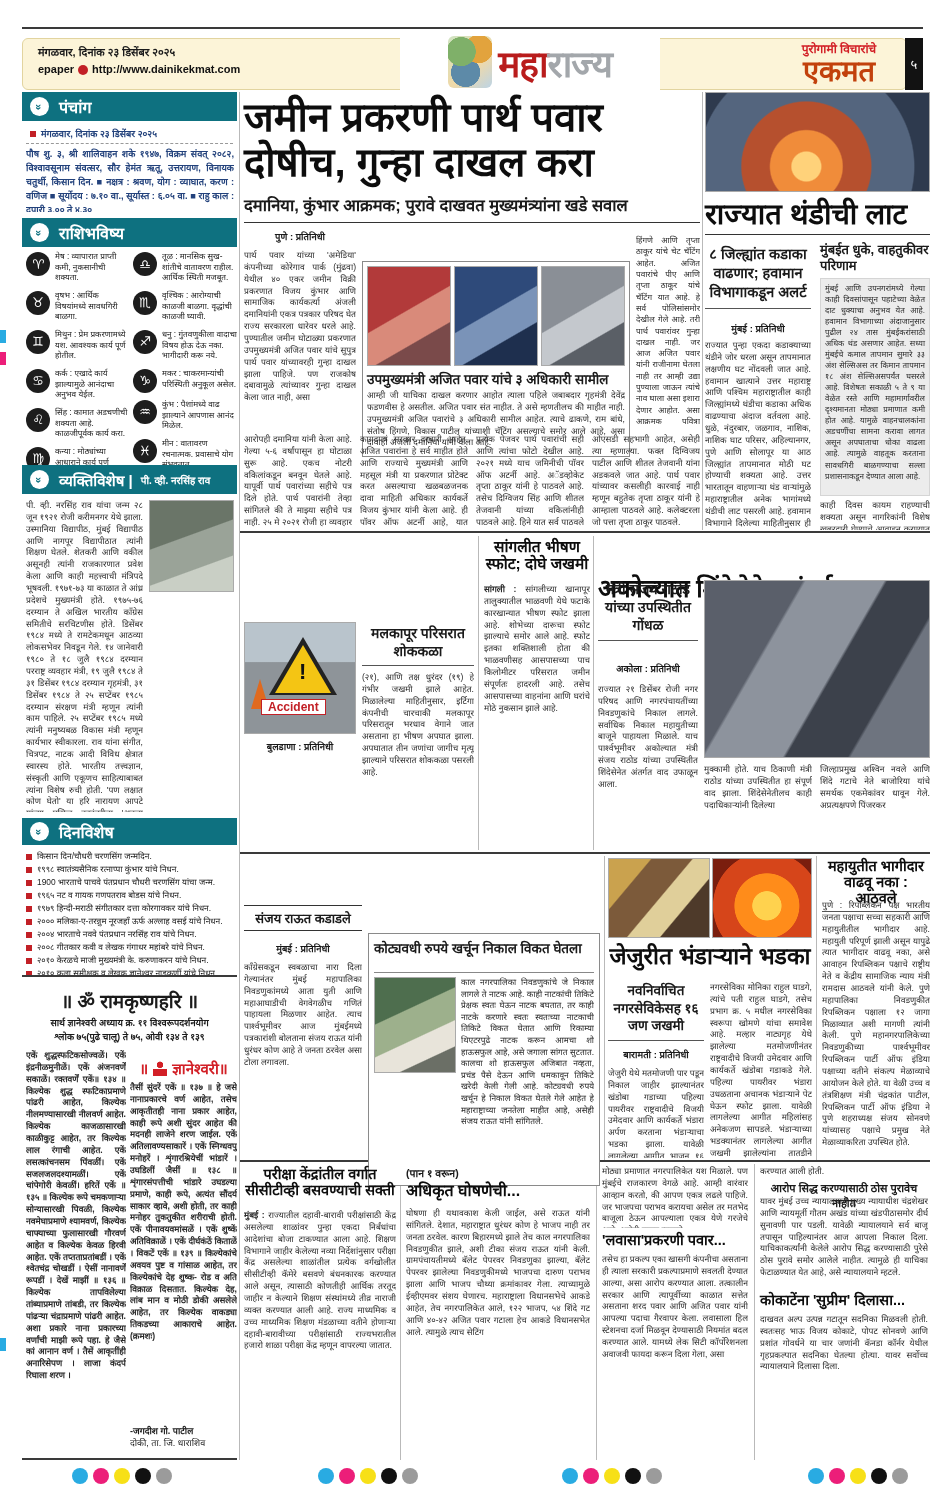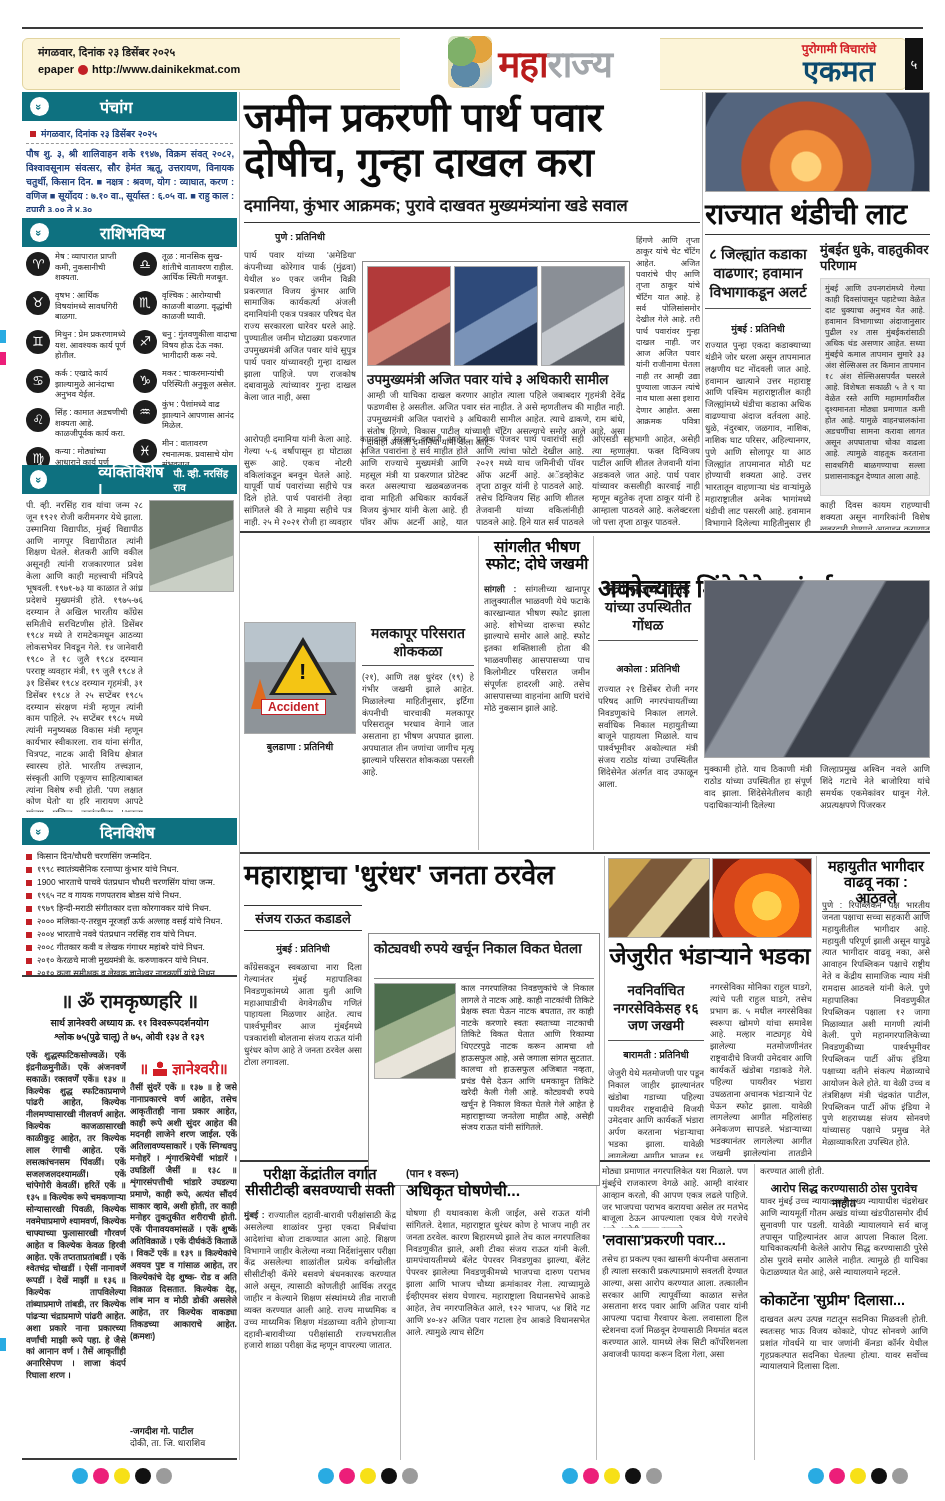--- a/index.html
+++ b/index.html
@@ -16,30 +16,30 @@
   .logo-wrap{position:absolute;left:400px;top:30px;width:260px;height:64px;background:#fff;display:flex;align-items:center;justify-content:center;}
   .map-g{width:44px;height:52px;margin-right:6px;border-radius:6px;background:
     radial-gradient(circle at 30% 30%,#7fb069 0 30%,transparent 31%),
     radial-gradient(circle at 70% 25%,#e2a33d 0 28%,transparent 29%),
     radial-gradient(circle at 40% 70%,#5d8aa8 0 32%,transparent 33%),
     linear-gradient(140deg,#cfe3c2,#f0d9a8 60%,#bcd4e6);}
   .logo-main{font-size:37px;font-weight:900;color:#b91c1c;letter-spacing:-1px;}
   .logo-sub{font-size:37px;font-weight:900;color:#a3a7ab;letter-spacing:-1px;}
   .brand-box{position:absolute;left:775px;top:40px;width:128px;text-align:center;}
   .tagline{color:#d21f26;font-weight:bold;font-size:12px;}
-  .brand{color:#0c4a6e;font-weight:900;font-size:29px;line-height:1;}
+  .brand{color:#c2410c;font-weight:900;font-size:29px;line-height:1;}
   .pageno-bar{position:absolute;left:905px;top:38px;width:18px;height:52px;background:#121212;color:#fff;display:flex;align-items:center;justify-content:center;font-size:13px;}
   .ep-ico{display:inline-block;width:10px;height:10px;border-radius:50%;background:#c22026;margin:0 4px;vertical-align:middle;}
   .epaper-row{font-size:11px;font-weight:bold;color:#111;}
   .epaper-row a{color:#111;text-decoration:none;}
   
   .sec-hd{position:absolute;left:22px;width:215px;height:29px;background:#0e7180;color:#fff;display:flex;align-items:center;padding-left:8px;box-sizing:border-box;}
   .sec-ico{width:19px;height:19px;border-radius:50%;background:#fff;color:#0e7180;display:flex;align-items:center;justify-content:center;margin-right:10px;font-weight:900;font-size:11px;}
   .sec-ico::before{content:"»";transform:rotate(90deg);}
-  .sec-title{font-size:16px;font-weight:bold;margin-left:41px;}
+  .sec-title{font-size:16px;font-weight:bold;}
   .pblue{color:#23427c;font-weight:bold;font-size:9.3px;line-height:1.5;text-align:justify;}
   .sq{display:inline-block;width:6px;height:6px;background:#c22026;margin-right:5px;flex:none;margin-top:3px;}
   .rz{display:flex;align-items:flex-start;margin-bottom:7px;}
   .rz-ico{flex:none;width:24px;height:24px;border-radius:50%;background:#1d1d1d;color:#fff;display:flex;align-items:center;justify-content:center;font-size:13px;margin-right:5px;}
   .rz-t{font-size:8.2px;line-height:1.3;color:#222;}
   .dn{display:flex;align-items:flex-start;margin-bottom:2.5px;font-size:8.4px;line-height:1.25;}
   .ph{position:absolute;border:1px solid #aaa;box-sizing:border-box;}
   .box{border:1px solid #8a8a8a;box-sizing:border-box;background:#fff;margin-top:28px;}
   .graybox{background:#ececec;border:1px solid #d5d5d5;box-sizing:border-box;}
   
@@ -285,26 +285,25 @@
   </div>
 
   <div class="abs headline" style="left:598px;top:538px;width:332px;font-size:25px;margin-top:36px;">अकोल्यात शिंदेसेनेत अंतर्गत वाद</div>
   <div class="abs" style="left:598px;top:580px;width:100px;font-size:14px;font-weight:bold;text-align:center;line-height:1.3;border-bottom:1px solid #555;padding-bottom:5px;">मंत्री संजय राठोड यांच्या उपस्थितीत गोंधळ</div>
   <div class="abs byline" style="left:598px;top:662px;width:100px;">अकोला : प्रतिनिधी</div>
   <div class="abs jtext" style="left:598px;top:684px;width:100px;height:164px;">राज्यात २१ डिसेंबर रोजी नगर परिषद आणि नगरपंचायतींच्या निवडणुकांचे निकाल लागले. सर्वाधिक निकाल महायुतीच्या बाजूने पाहायला मिळाले. याच पार्श्वभूमीवर अकोल्यात मंत्री संजय राठोड यांच्या उपस्थितीत शिंदेसेनेत अंतर्गत वाद उफाळून आला.</div>
   <div class="ph" style="left:704px;top:580px;width:226px;height:178px;background:linear-gradient(120deg,#5a5f6a 0 30%,#8d939d 31% 55%,#3c414b 56% 75%,#6e747f 76%);"></div>
   <div class="abs jtext" style="left:704px;top:764px;width:108px;height:84px;">मुक्कामी होते. याच ठिकाणी मंत्री राठोड यांच्या उपस्थितीत हा संपूर्ण वाद झाला. शिंदेसेनेतीलच काही पदाधिकाऱ्यांनी दिलेल्या</div>
   <div class="abs jtext" style="left:820px;top:764px;width:110px;height:84px;">जिल्हाप्रमुख अश्विन नवले आणि शिंदे गटाचे नेते बाजोरिया यांचे समर्थक एकमेकांवर धावून गेले. अप्रत्यक्षपणे पिंजरकर</div>
 
-  <div class="abs headline" style="left:244px;top:860px;width:360px;font-size:27px;">महाराष्ट्राचा 'धुरंधर' जनता ठरवेल</div>
   <div class="abs kicker" style="left:244px;top:905px;width:118px;font-size:13px;">संजय राऊत कडाडले</div>
   <div class="abs byline" style="left:244px;top:942px;width:118px;">मुंबई : प्रतिनिधी</div>
   <div class="abs jtext" style="left:244px;top:962px;width:118px;height:196px;">काँग्रेसकडून स्वबळाचा नारा दिला गेल्यानंतर मुंबई महापालिका निवडणुकांमध्ये आता युती आणि महाआघाडीची वेगवेगळीच गणितं पाहायला मिळणार आहेत. त्याच पार्श्वभूमीवर आज मुंबईमध्ये पत्रकारांशी बोलताना संजय राऊत यांनी धुरंधर कोण आहे ते जनता ठरवेल असा टोला लगावला.</div>
   <div class="abs box" style="left:368px;top:905px;width:232px;height:253px;padding:5px;">
-    <div style="font-size:13.5px;font-weight:bold;border-bottom:1px solid #888;padding-bottom:21px;margin-bottom:4px;">कोट्यवधी रुपये खर्चून निकाल विकत घेतला</div>
+    <div style="font-size:13.5px;font-weight:bold;border-bottom:1px solid #888;padding-bottom:15px;margin-bottom:4px;">कोट्यवधी रुपये खर्चून निकाल विकत घेतला</div>
     <div class="ph" style="position:relative;float:left;width:82px;height:96px;margin:0 5px 3px 0;background:linear-gradient(155deg,#4e6e4e 0 35%,#9db08c 36% 60%,#e8e4da 61% 80%,#6b6f66 81%);"></div>
     <div class="jtext" style="position:static;height:190px;font-size:8.4px;">काल नगरपालिका निवडणुकांचे जे निकाल लागले ते नाटक आहे. काही नाटकांची तिकिटे प्रेक्षक स्वतः घेऊन नाटक बघतात, तर काही नाटके करणारे स्वतः स्वतःच्या नाटकाची तिकिटे विकत घेतात आणि रिकाम्या थिएटरपुढे नाटक करून आमचा शो हाऊसफुल आहे, असे जगाला सांगत सुटतात. कालचा शो हाऊसफुल अजिबात नव्हता, प्रचंड पैसे देऊन आणि धमकावून तिकिटे खरेदी केली गेली आहे. कोट्यवधी रुपये खर्चून हे निकाल विकत घेतले गेले आहेत हे महाराष्ट्राच्या जनतेला माहीत आहे, असेही संजय राऊत यांनी सांगितले.</div>
   </div>
 
   <div class="ph" style="left:608px;top:858px;width:102px;height:80px;background:linear-gradient(130deg,#caa24e 0 25%,#7c5a3a 26% 50%,#e0cf9a 51% 70%,#4e3a2a 71%);"></div>
   <div class="ph" style="left:712px;top:858px;width:100px;height:80px;background:radial-gradient(circle at 55% 60%,#ffd24e 0 20%,#ff8c1a 21% 45%,#d6451a 46% 75%,#7a1e0e 76%);"></div>
   <div class="abs headline" style="left:608px;top:944px;width:204px;font-size:23px;text-align:center;">जेजुरीत भंडाऱ्याने भडका</div>
   <div class="abs" style="left:608px;top:982px;width:96px;font-size:13.5px;font-weight:bold;text-align:center;line-height:1.3;border-bottom:1px solid #555;padding-bottom:5px;">नवनिर्वाचित नगरसेविकेसह १६ जण जखमी</div>
   <div class="abs byline" style="left:608px;top:1048px;width:96px;">बारामती : प्रतिनिधी</div>
   <div class="abs jtext" style="left:608px;top:1068px;width:96px;height:90px;">जेजुरी येथे मतमोजणी पार पडून निकाल जाहीर झाल्यानंतर खंडोबा गडाच्या पहिल्या पायरीवर राष्ट्रवादीचे विजयी उमेदवार आणि कार्यकर्ते भंडारा अर्पण करताना भंडाऱ्याचा भडका झाला. यावेळी लागलेल्या आगीत भाजून १६ जण जखमी झाले. यात नवनिर्वाचित</div>

